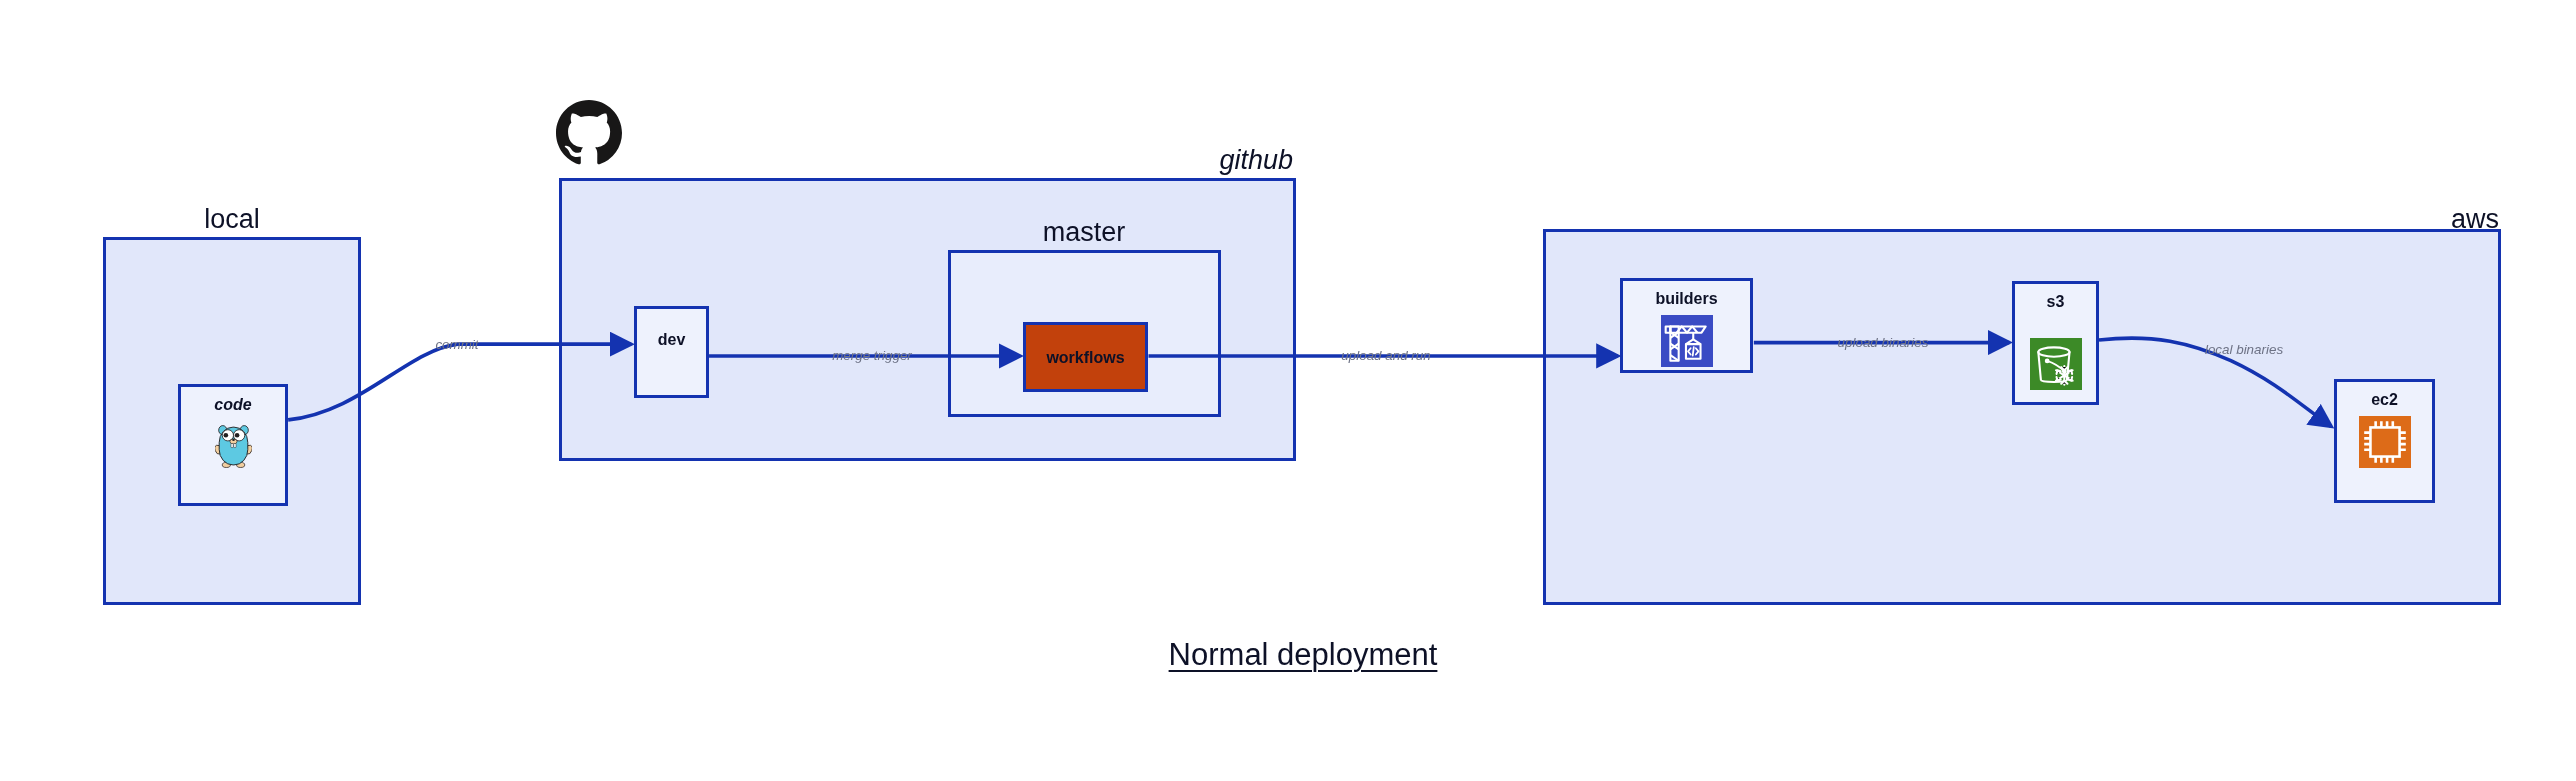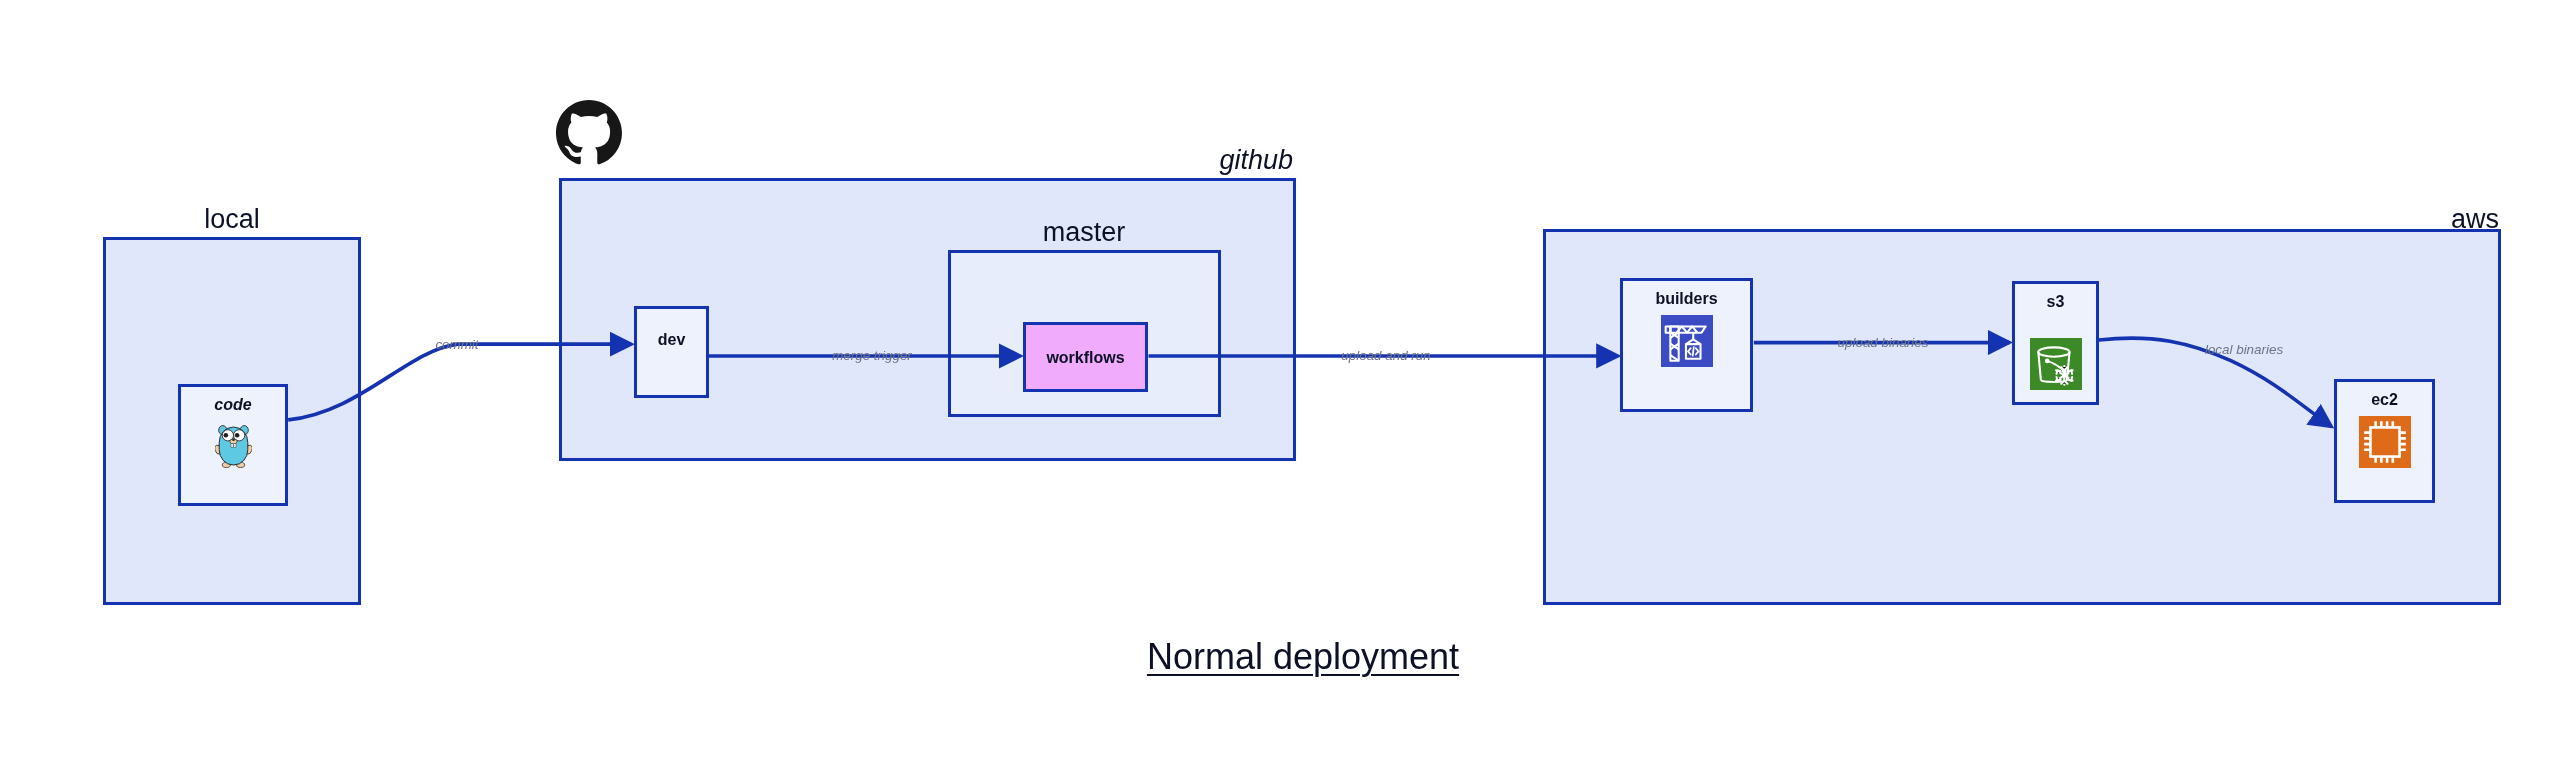--- a/index.html
+++ b/index.html
@@ -53,21 +53,21 @@
     font-size:16px;
     font-weight:bold;
     line-height:1;
     white-space:nowrap;
     margin-top:10.3px;
   }
   .node-icon{
     margin-top:8.2px;
     display:block;
   }
-  .node.white{background:#f0abfc;}
+  .node.white{background:#c2410c;}
 
   
   .edge-label{
     position:absolute;
     color:#6d7285;
     font-size:13.4px;
     font-style:italic;
     line-height:1;
     white-space:nowrap;
     transform:translate(-50%,-50%);
@@ -82,21 +82,21 @@
     left:0;top:0;
     width:2604px;height:781px;
     pointer-events:none;
     z-index:4;
   }
 
   
   #diagram-title{
     position:absolute;
     color:#0d1127;
-    font-size:36px;
+    font-size:31px;
     line-height:1;
     white-space:nowrap;
     transform:translateX(-50%);
     text-decoration:underline;
     text-underline-offset:5.2px;
     text-decoration-thickness:2.1px;
   }
 
   
   #octocat{position:absolute;}
@@ -183,21 +183,21 @@
   </div>
 
   <div class="node" id="n-dev" style="left: 634px; top: 306px; width: 75px; height: 92px;">
     <div class="node-label" style="margin-top:23px">dev</div>
   </div>
 
   <div class="node white" id="n-workflows" style="left: 1023px; top: 322px; width: 125px; height: 70px;">
     <div class="node-label" style="margin-top:25px">workflows</div>
   </div>
 
-  <div class="node" id="n-builders" style="left: 1620px; top: 278px; width: 133px; height: 134px;">
+  <div class="node" id="n-builders" style="left: 1620px; top: 278px; width: 133px; height: 95px;">
     <div class="node-label">builders</div>
     <div class="node-icon">
       <svg width="52" height="52" viewBox="0 0 100 100">
         <rect width="100" height="100" fill="#3a4bc4"></rect>
         <g fill="none" stroke="#ffffff" stroke-width="4" stroke-linejoin="round">
 
           <rect x="18" y="22" width="16" height="66"></rect>
           <path d="M18 33 L34 44 M34 33 L18 44 M18 55 L34 66 M34 55 L18 66 M18 77 L34 88"></path>
 
           <rect x="9" y="22" width="9" height="12"></rect>

